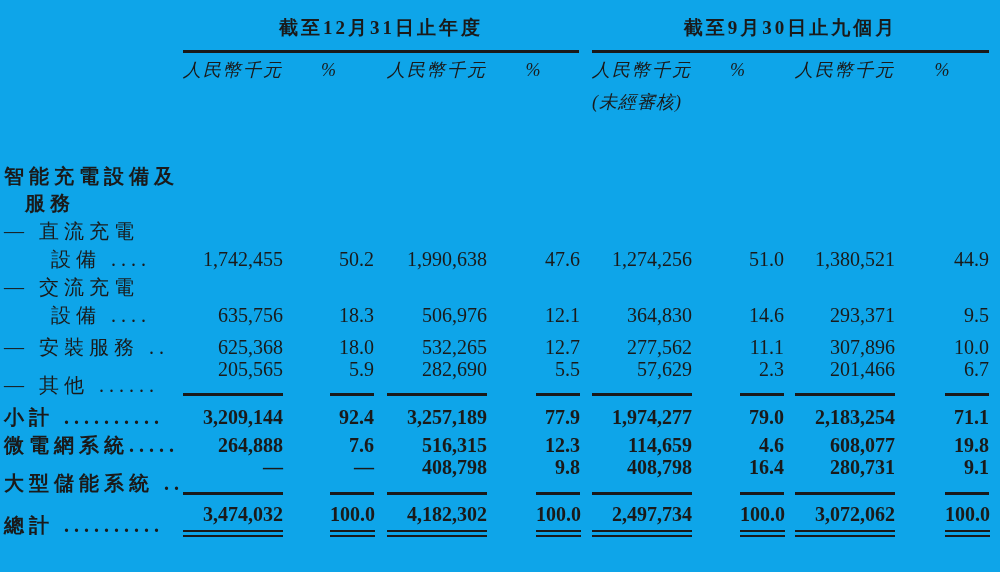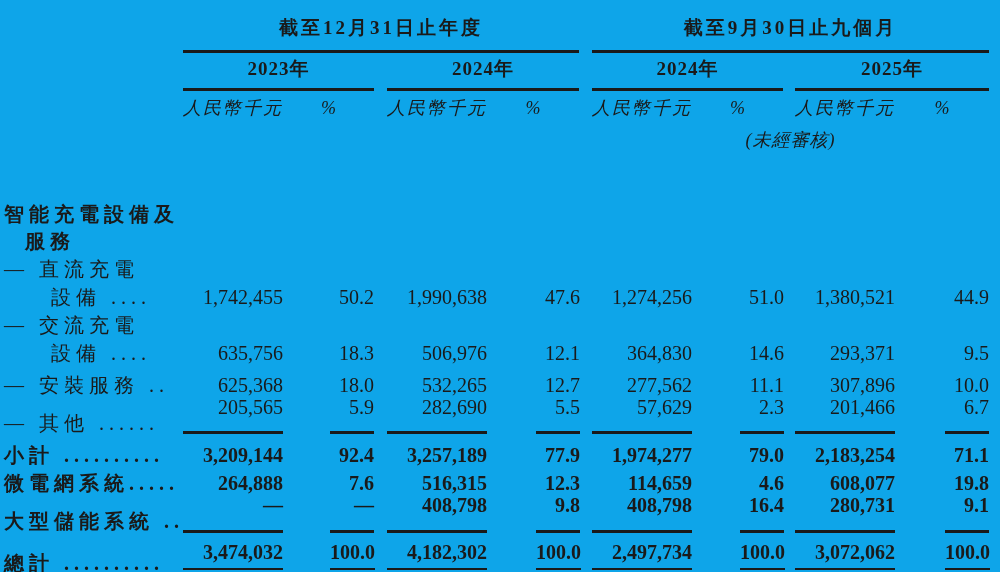--- a/index.html
+++ b/index.html
@@ -19,21 +19,21 @@
   
   .hr1{height:51px}.hr2{height:38px}.hr3{height:30px}.hr4{height:33px}.hr5{height:45px}
   .hd{height:28px}.hd27{height:27px}.h32{height:32px}.h34{height:34px}.h42{height:42px}
   
   .titlecell{font-weight:bold;font-size:19px;letter-spacing:3px;text-align:center;
     border-bottom:3px solid #1a1a1a;padding-bottom:11px;}
   .yearcell{font-weight:bold;font-size:19px;letter-spacing:1px;text-align:center;
     border-bottom:3px solid #1a1a1a;padding-bottom:8px;}
   .unitcell{font-style:italic;font-size:18px;letter-spacing:2px;padding-bottom:1px;}
   .pcthead{font-style:italic;font-size:18px;text-align:center;padding-bottom:1px;}
-  .notecell{font-style:italic;font-size:18px;letter-spacing:1px;text-align:center;padding-bottom:2px;}
+  .notecell{font-style:italic;font-size:18px;letter-spacing:1px;text-align:left;padding-bottom:2px;}
   
   .lbl{letter-spacing:5px;padding-left:4px;}
   .ind1{}
   .ind2{padding-left:25px;margin-top:24px;}
   .ind3{padding-left:51px;}
   
   .rmb,.pct{text-align:right;}
   .num{display:inline-block;min-width:100px;text-align:right;}
   .pct .num{min-width:44px;}
   tr.bold{font-weight:bold;}
@@ -65,30 +65,20 @@
   </colgroup>
 
   <tbody>
         <tr class="hr1">
     <td></td>
     <td colspan="7" class="titlecell">截至12月31日止年度</td>
     <td></td>
     <td colspan="7" class="titlecell">截至9月30日止九個月</td>
   </tr>
 
-  <tr class="hr2">
-    <td></td>
-    <td colspan="3" class="yearcell">2023年</td>
-    <td></td>
-    <td colspan="3" class="yearcell">2024年</td>
-    <td></td>
-    <td colspan="3" class="yearcell">2024年</td>
-    <td></td>
-    <td colspan="3" class="yearcell">2025年</td>
-  </tr>
 
   <tr class="hr3">
     <td></td>
     <td class="unitcell">人民幣千元</td>
     <td colspan="2" class="pcthead">%</td>
     <td></td>
     <td class="unitcell">人民幣千元</td>
     <td colspan="2" class="pcthead">%</td>
     <td></td>
     <td class="unitcell">人民幣千元</td>

